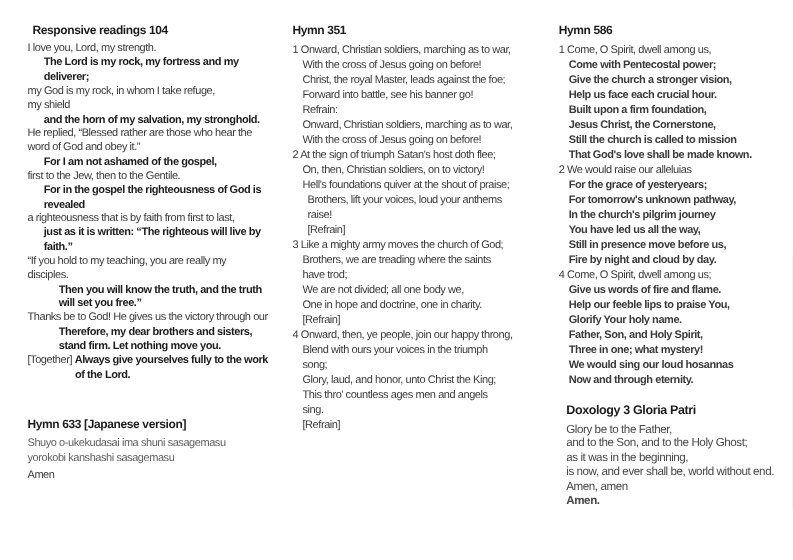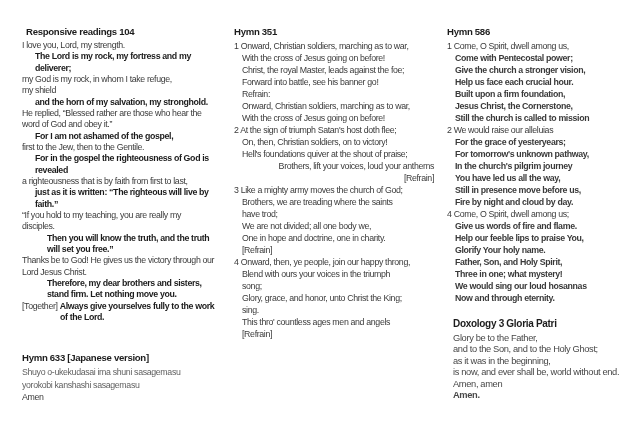--- a/index.html
+++ b/index.html
@@ -4,21 +4,21 @@
 <style>
   html,body{margin:0;padding:0;background:#e9e9e9;}
   .page{
     position:relative;
     width:634px;height:448px;
     background:#ffffff;
     overflow:hidden;
     font-family:"Liberation Sans","DejaVu Sans",sans-serif;
     color:#3a3a3a;
   }
-  .col{position:absolute;top:26px;}
+  .col{position:absolute;top:19px;}
   .col1{left:22px;width:200px;}
   .col2{left:234px;width:200px;}
   .col3{left:447px;width:185px;}
   .heading{
     margin:0;
     font-size:9.6px;
     font-weight:bold;
     color:#1c1c1c;
     line-height:12px;
     letter-spacing:-0.3px;
@@ -34,21 +34,21 @@
   }
   .col2 .line,.col3 .line{line-height:12px;}
   .line .b,.line.b{font-weight:bold;color:#1c1c1c;}
   .line .reg{font-weight:normal;color:#3a3a3a;}
   .line.gray{color:#5f5f5f;}
   
   .col1 .line.i1{margin-left:13px;}
   .col1 .line.i2{margin-left:25px;}
   .col1 .line.i3{margin-left:38px;}
   .col2 .line.i1{margin-left:8px;}
-  .col2 .line.i2{margin-left:12px;text-align:right;}
+  .col2 .line.i2{margin-left:12px;}
   .col3 .line.i1{margin-left:8px;font-weight:bold;}
   
   .col1 .block2{margin-top:29px;}
   .col1 .block2 .line{line-height:12.5px;}
   .col3 .block2{margin-top:14px;margin-left:6px;}
   .col3 .block2 .heading{font-size:10px;line-height:12.5px;}
   .col3 .block2 .line{font-size:9.3px;line-height:11.6px;color:#474747;}
 </style>
 </head>
 <body>
@@ -72,21 +72,20 @@
           <div class="line i1 b">For in the gospel the righteousness of God is</div>
           <div class="line i1 b">revealed</div>
           <div class="line">a righteousness that is by faith from first to last,</div>
           <div class="line i1 b">just as it is written: “The righteous will live by</div>
           <div class="line i1 b">faith.”</div>
           <div class="line">“If you hold to my teaching, you are really my</div>
           <div class="line">disciples.</div>
           <div class="line i2 b">Then you will know the truth, and the truth</div>
           <div class="line i2 b">will set you free.”</div>
           <div class="line">Thanks be to God! He gives us the victory through our</div>
-          <div class="line">Lord Jesus Christ.</div>
           <div class="line i2 b">Therefore, my dear brothers and sisters,</div>
           <div class="line i2 b">stand firm. Let nothing move you.</div>
           <div class="line"><span class="reg">[Together] </span><span class="b">Always give yourselves fully to the work</span></div>
           <div class="line i3 b">of the Lord.</div>
         </div>
     </section>
     <section class="block block2">
       <h2 class="heading">Hymn 633 [Japanese version]</h2>
       <div>
           <div class="line gray">Shuyo o-ukekudasai ima shuni sasagemasu</div>
@@ -104,49 +103,51 @@
           <div class="line i1">With the cross of Jesus going on before!</div>
           <div class="line i1">Christ, the royal Master, leads against the foe;</div>
           <div class="line i1">Forward into battle, see his banner go!</div>
           <div class="line i1">Refrain:</div>
           <div class="line i1">Onward, Christian soldiers, marching as to war,</div>
           <div class="line i1">With the cross of Jesus going on before!</div>
           <div class="line">2 At the sign of triumph Satan's host doth flee;</div>
           <div class="line i1">On, then, Christian soldiers, on to victory!</div>
           <div class="line i1">Hell's foundations quiver at the shout of praise;</div>
           <div class="line i2">Brothers, lift your voices, loud your anthems</div>
+          <div class="line i2">raise!</div>
           <div class="line i2">[Refrain]</div>
           <div class="line">3 Like a mighty army moves the church of God;</div>
           <div class="line i1">Brothers, we are treading where the saints</div>
           <div class="line i1">have trod;</div>
           <div class="line i1">We are not divided; all one body we,</div>
           <div class="line i1">One in hope and doctrine, one in charity.</div>
           <div class="line i1">[Refrain]</div>
           <div class="line">4 Onward, then, ye people, join our happy throng,</div>
           <div class="line i1">Blend with ours your voices in the triumph</div>
           <div class="line i1">song;</div>
-          <div class="line i1">Glory, grace, and honor, unto Christ the King;</div>
+          <div class="line i1">Glory, laud, and honor, unto Christ the King;</div>
+          <div class="line i1">This thro' countless ages men and angels</div>
           <div class="line i1">sing.</div>
-          <div class="line i1">This thro' countless ages men and angels</div>
           <div class="line i1">[Refrain]</div>
         </div>
     </section>
   </div>
 
   <div class="col col3">
     <section class="block block1">
       <h2 class="heading">Hymn 586</h2>
       <div>
           <div class="line">1 Come, O Spirit, dwell among us,</div>
           <div class="line i1">Come with Pentecostal power;</div>
           <div class="line i1">Give the church a stronger vision,</div>
           <div class="line i1">Help us face each crucial hour.</div>
           <div class="line i1">Built upon a firm foundation,</div>
           <div class="line i1">Jesus Christ, the Cornerstone,</div>
           <div class="line i1">Still the church is called to mission</div>
+          <div class="line i1">That God's love shall be made known.</div>
           <div class="line">2 We would raise our alleluias</div>
           <div class="line i1">For the grace of yesteryears;</div>
           <div class="line i1">For tomorrow's unknown pathway,</div>
           <div class="line i1">In the church's pilgrim journey</div>
           <div class="line i1">You have led us all the way,</div>
           <div class="line i1">Still in presence move before us,</div>
           <div class="line i1">Fire by night and cloud by day.</div>
           <div class="line">4 Come, O Spirit, dwell among us;</div>
           <div class="line i1">Give us words of fire and flame.</div>
           <div class="line i1">Help our feeble lips to praise You,</div>

